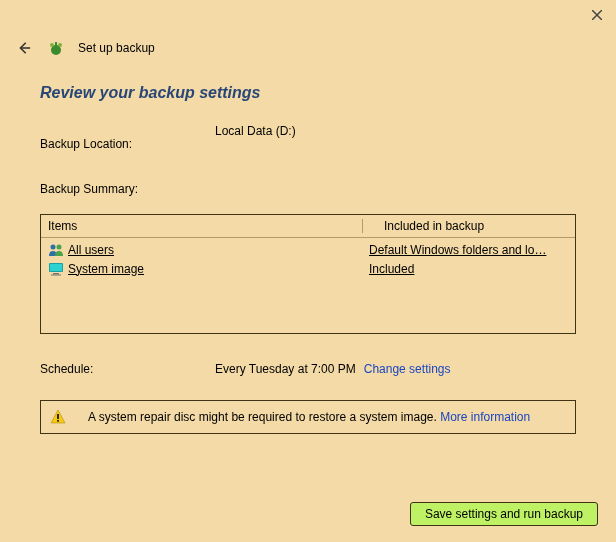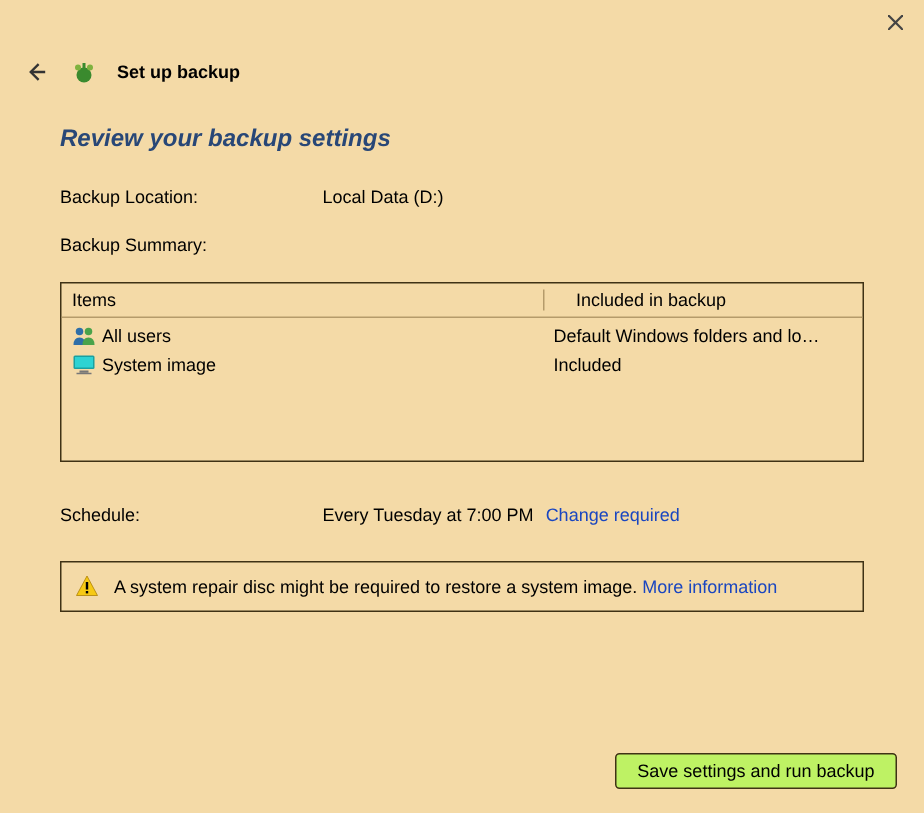--- a/index.html
+++ b/index.html
@@ -30,21 +30,20 @@
       color: #444;
     }
     .close-btn svg { width: 10px; height: 10px; stroke: #444; stroke-width: 1.5; }
     .titlebar {
       position: absolute;
       top: 38px;
       left: 14px;
       display: flex;
       align-items: center;
       gap: 14px;
-      font-weight: bold;
     }
     .back-arrow {
       width: 20px;
       height: 20px;
       display: flex;
       align-items: center;
       justify-content: center;
       cursor: pointer;
     }
     .back-arrow svg { width: 14px; height: 14px; stroke: #333; stroke-width: 1.8; fill: none; }
@@ -59,56 +58,56 @@
       top: 84px;
       left: 40px;
       right: 40px;
     }
     .heading { color: #284777; font-size: 16px; margin-bottom: 22px; font-style: italic; }
     .row {
       display: flex;
       font-size: 12px;
       margin-bottom: 18px;
     }
-    .row .label { width: 175px; }
+    .row .label { width: 175px; margin-top: 13px; }
     .row .value { }
     .summary-box {
       border: 1px solid #3f3215;
       height: 120px;
       overflow: hidden;
       background: transparent;
     }
     .summary-header {
       display: flex;
       border-bottom: 1px solid #b59b6b;
       padding: 4px 7px;
       font-size: 12px;
     }
     .col-items { width: 314px; }
     .col-included { flex: 1; border-left: 1px solid #b59b6b; padding-left: 21px; }
-    .summary-rows { padding: 2px 7px; }
+    .summary-rows { padding: 2px 7px; text-decoration: underline; }
     .summary-row { display: flex; align-items: center; height: 19px; font-size: 12px; }
     .summary-row .ritems { width: 314px; display: flex; align-items: center; gap: 4px; }
     .summary-row .rinc { flex: 1; padding-left: 7px; white-space: nowrap; overflow: hidden; text-overflow: ellipsis; }
     .mini-icon { width: 16px; height: 16px; flex-shrink: 0; }
     .schedule-row {
       display: flex;
       align-items: center;
       font-size: 12px;
       margin-top: 28px;
       margin-bottom: 24px;
     }
     .schedule-row .label { width: 175px; }
     .link { color: #1a46c0; cursor: pointer; margin-left: 8px; }
     .warning-box {
       border: 1px solid #3f3215;
       padding: 8px 9px;
       display: flex;
       align-items: center;
-      gap: 10px;
+      gap: 22px;
       font-size: 12px;
     }
     .warning-triangle { width: 16px; height: 16px; flex-shrink: 0; }
     .button-bar {
       position: absolute;
       bottom: 16px;
       right: 18px;
       display: flex;
       gap: 12px;
     }
@@ -196,21 +195,21 @@
           <span>System image</span>
         </div>
         <div class="rinc">Included</div>
       </div>
     </div>
   </div>
 
   <div class="schedule-row">
     <span class="label">Schedule:</span>
     <span>Every Tuesday at 7:00 PM</span>
-    <span class="link">Change required</span>
+    <span class="link">Change settings</span>
   </div>
 
   <div class="warning-box">
     <span class="warning-triangle">
       <svg viewBox="0 0 16 16">
           <path d="M8 1 L15 14 L1 14 Z" fill="#f6c914" stroke="#a87b00" stroke-width="0.5"></path>
           <rect x="7.2" y="5" width="1.6" height="5" fill="#000"></rect>
           <rect x="7.2" y="11" width="1.6" height="1.6" fill="#000"></rect>
         </svg>
     </span>

